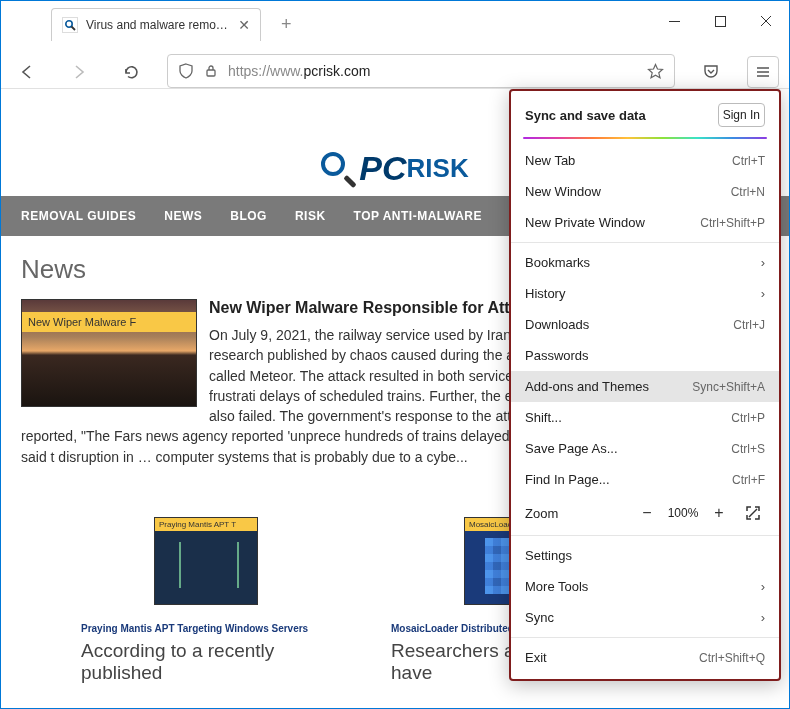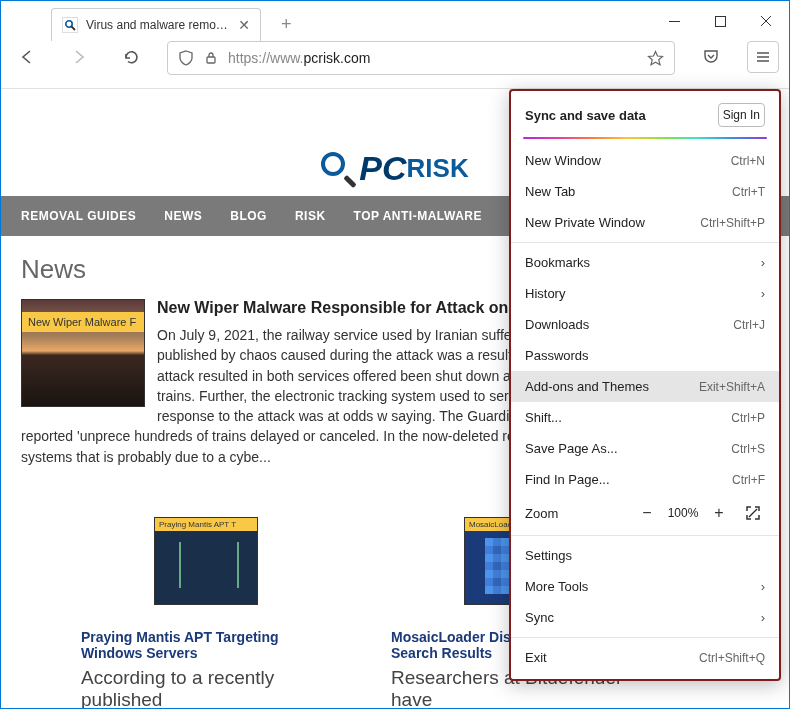--- a/index.html
+++ b/index.html
@@ -9,21 +9,21 @@
 .tabs { display: flex; align-items: flex-end; padding-left: 50px; height: 100%; }
 .tab { display: flex; align-items: center; gap: 8px; padding: 8px 10px; background: #fff; border: 1px solid #ccc; border-bottom: none; border-radius: 4px 4px 0 0; max-width: 210px; font-size: 12px; color: #333; }
 .tab .favicon { width: 16px; height: 16px; background: #fff; border: 1px solid #ddd; position: relative; display: flex; align-items: center; justify-content: center; }
 .tab .favicon svg { width: 12px; height: 12px; }
 .tab .label { overflow: hidden; white-space: nowrap; text-overflow: ellipsis; flex: 1; }
 .tab .close { font-size: 14px; color: #666; cursor: pointer; }
 .newtab { margin-left: 10px; font-size: 18px; color: #888; padding: 6px 10px; cursor: pointer; }
 .winctrl { margin-left: auto; display: flex; }
 .winctrl div { width: 46px; height: 40px; display: flex; align-items: center; justify-content: center; color: #333; font-size: 11px; }
 
-.toolbar { height: 48px; display: flex; align-items: flex-start; gap: 20px; padding: 0 10px; border-bottom: 1px solid #e1e1e1; }
+.toolbar { height: 48px; display: flex; align-items: flex-end; gap: 20px; padding: 0 10px; border-bottom: 1px solid #e1e1e1; }
 .nav-btn { width: 32px; height: 32px; display: flex; align-items: center; justify-content: center; color: #555; border-radius: 4px; cursor: pointer; }
 .nav-btn.disabled { color: #bbb; }
 .urlbar { flex: 1; height: 34px; border: 1px solid #ccc; border-radius: 4px; display: flex; align-items: center; padding: 0 10px; gap: 10px; font-size: 14px; color: #555; }
 .urlbar .protocol { color: #888; }
 .urlbar .domain { color: #222; }
 .urlbar .star { margin-left: auto; color: #666; }
 .tbicon { width: 32px; height: 32px; display: flex; align-items: center; justify-content: center; border-radius: 4px; cursor: pointer; color: #555; }
 .tbicon.menu { border: 1px solid #ccc; }
 
 .content { position: relative; height: calc(100% - 88px); overflow: hidden; background: #fff; }
@@ -35,33 +35,33 @@
 .logo .pc { color: #003a6b; }
 .logo .risk { color: #0a5a9c; font-size: 26px; font-style: normal; }
 
 .navbar { background: #7a7a7a; height: 40px; display: flex; align-items: center; gap: 28px; padding: 0 20px; color: #fff; font-size: 12px; font-weight: 600; letter-spacing: 0.5px; }
 .navbar span { cursor: pointer; }
 
 .page { padding: 18px 20px; }
 .page h1 { font-size: 26px; font-weight: normal; color: #666; margin-bottom: 14px; }
 
 .article { display: block; }
-.thumb { float: left; width: 124px; height: 108px; margin: 0 12px 6px 0; position: relative; background: linear-gradient(to bottom, #5a3a3a 0%, #a8805a 35%, #e8a868 48%, #3a2820 52%, #1a1410 100%); border: 1px solid #333; }
+.thumb { float: left; width: 176px; height: 108px; margin: 0 12px 6px 0; position: relative; background: linear-gradient(to bottom, #5a3a3a 0%, #a8805a 35%, #e8a868 48%, #3a2820 52%, #1a1410 100%); border: 1px solid #333; }
 .thumb .banner { position: absolute; top: 12px; left: 0; right: 0; background: #f9c846; color: #333; font-size: 11px; padding: 4px 6px; overflow: hidden; white-space: nowrap; }
 .article h2 { font-size: 16px; font-weight: bold; color: #222; margin-bottom: 8px; }
 .article p { font-size: 14px; line-height: 1.45; color: #333; }
 
 .cards { display: flex; gap: 60px; margin-top: 50px; padding-left: 60px; }
 .card { width: 250px; }
 .card .img { width: 104px; height: 88px; margin: 0 auto; background: #1a2f4a; border: 1px solid #333; position: relative; padding-left: 36px; }
 .card .img .banner2 { position: absolute; top: 0; left: 0; right: 0; background: #f9c846; color: #333; font-size: 8px; padding: 2px 4px; overflow: hidden; white-space: nowrap; }
 .card .img.mosaic { background: #1a3a7a; }
 .card .img.mosaic::after { content: ""; position: absolute; top: 20px; left: 20px; right: 20px; bottom: 10px; background: repeating-linear-gradient(0deg,#2a5ab8 0 8px,#1a3a7a 8px 16px),repeating-linear-gradient(90deg,#2a5ab8 0 8px,#1a3a7a 8px 16px); background-blend-mode: screen; }
 .card .img.mantis::after { content: ""; position: absolute; top: 24px; left: 24px; width: 56px; height: 46px; border-left: 2px solid #6a8; border-right: 2px solid #6a8; }
-.card h3 { font-size: 14px; font-weight: bold; color: #1a3a7a; margin-top: 24px; text-align: left; }
+.card h3 { font-size: 10px; font-weight: bold; color: #1a3a7a; margin-top: 18px; text-align: left; }
 .card p { font-size: 19px; color: #444; margin-top: 6px; text-align: left; }
 
 .menu-panel { position: absolute; top: 88px; right: 8px; width: 272px; background: #fff; border: 2px solid #7f1d1d; border-radius: 4px; box-shadow: 0 4px 20px rgba(0,0,0,0.25); font-size: 13px; color: #222; z-index: 100; padding-bottom: 6px; }
 .menu-header { display: flex; align-items: center; justify-content: space-between; padding: 12px 14px 10px; }
 .menu-header .title { font-weight: 600; font-size: 13px; }
 .signin { border: 1px solid #bbb; border-radius: 4px; padding: 4px 4px; font-size: 12px; cursor: pointer; }
 .rainbow { height: 2px; margin: 0 12px 6px; background: linear-gradient(90deg,#b02ae2,#e23ea2,#ff7b3a,#ffc23a,#8ee23a,#3ae2c8,#3a8ee2,#8e3ae2); border-radius: 2px; }
 .mi { display: flex; align-items: center; justify-content: space-between; padding: 8px 14px; cursor: pointer; }
 .mi:hover, .mi.hl { background: #e5e5e5; }
 .mi .sc { color: #666; font-size: 12px; }
@@ -210,28 +210,28 @@
   </div>
 </div>
 
 <div class="menu-panel">
   <div class="menu-header">
     <span class="title">Sync and save data</span>
     <span class="signin">Sign In</span>
   </div>
   <div class="rainbow"></div>
   <div class="mi">
+      <span>New Tab</span>
+      <span class="sc">Ctrl+T</span>
+    </div>
+  <div class="mi">
       <span>New Window</span>
       <span class="sc">Ctrl+N</span>
     </div>
   <div class="mi">
-      <span>New Tab</span>
-      <span class="sc">Ctrl+T</span>
-    </div>
-  <div class="mi">
       <span>New Private Window</span>
       <span class="sc">Ctrl+Shift+P</span>
     </div>
   <div class="sep"></div>
   <div class="mi">
       <span>Bookmarks</span>
       <span class="chev">›</span>
     </div>
   <div class="mi">
       <span>History</span>
@@ -239,21 +239,21 @@
     </div>
   <div class="mi">
       <span>Downloads</span>
       <span class="sc">Ctrl+J</span>
     </div>
   <div class="mi">
       <span>Passwords</span>
     </div>
   <div class="mi hl">
       <span>Add-ons and Themes</span>
-      <span class="sc">Exit+Shift+A</span>
+      <span class="sc">Sync+Shift+A</span>
     </div>
   <div class="mi">
       <span>Shift...</span>
       <span class="sc">Ctrl+P</span>
     </div>
   <div class="mi">
       <span>Save Page As...</span>
       <span class="sc">Ctrl+S</span>
     </div>
   <div class="mi">

